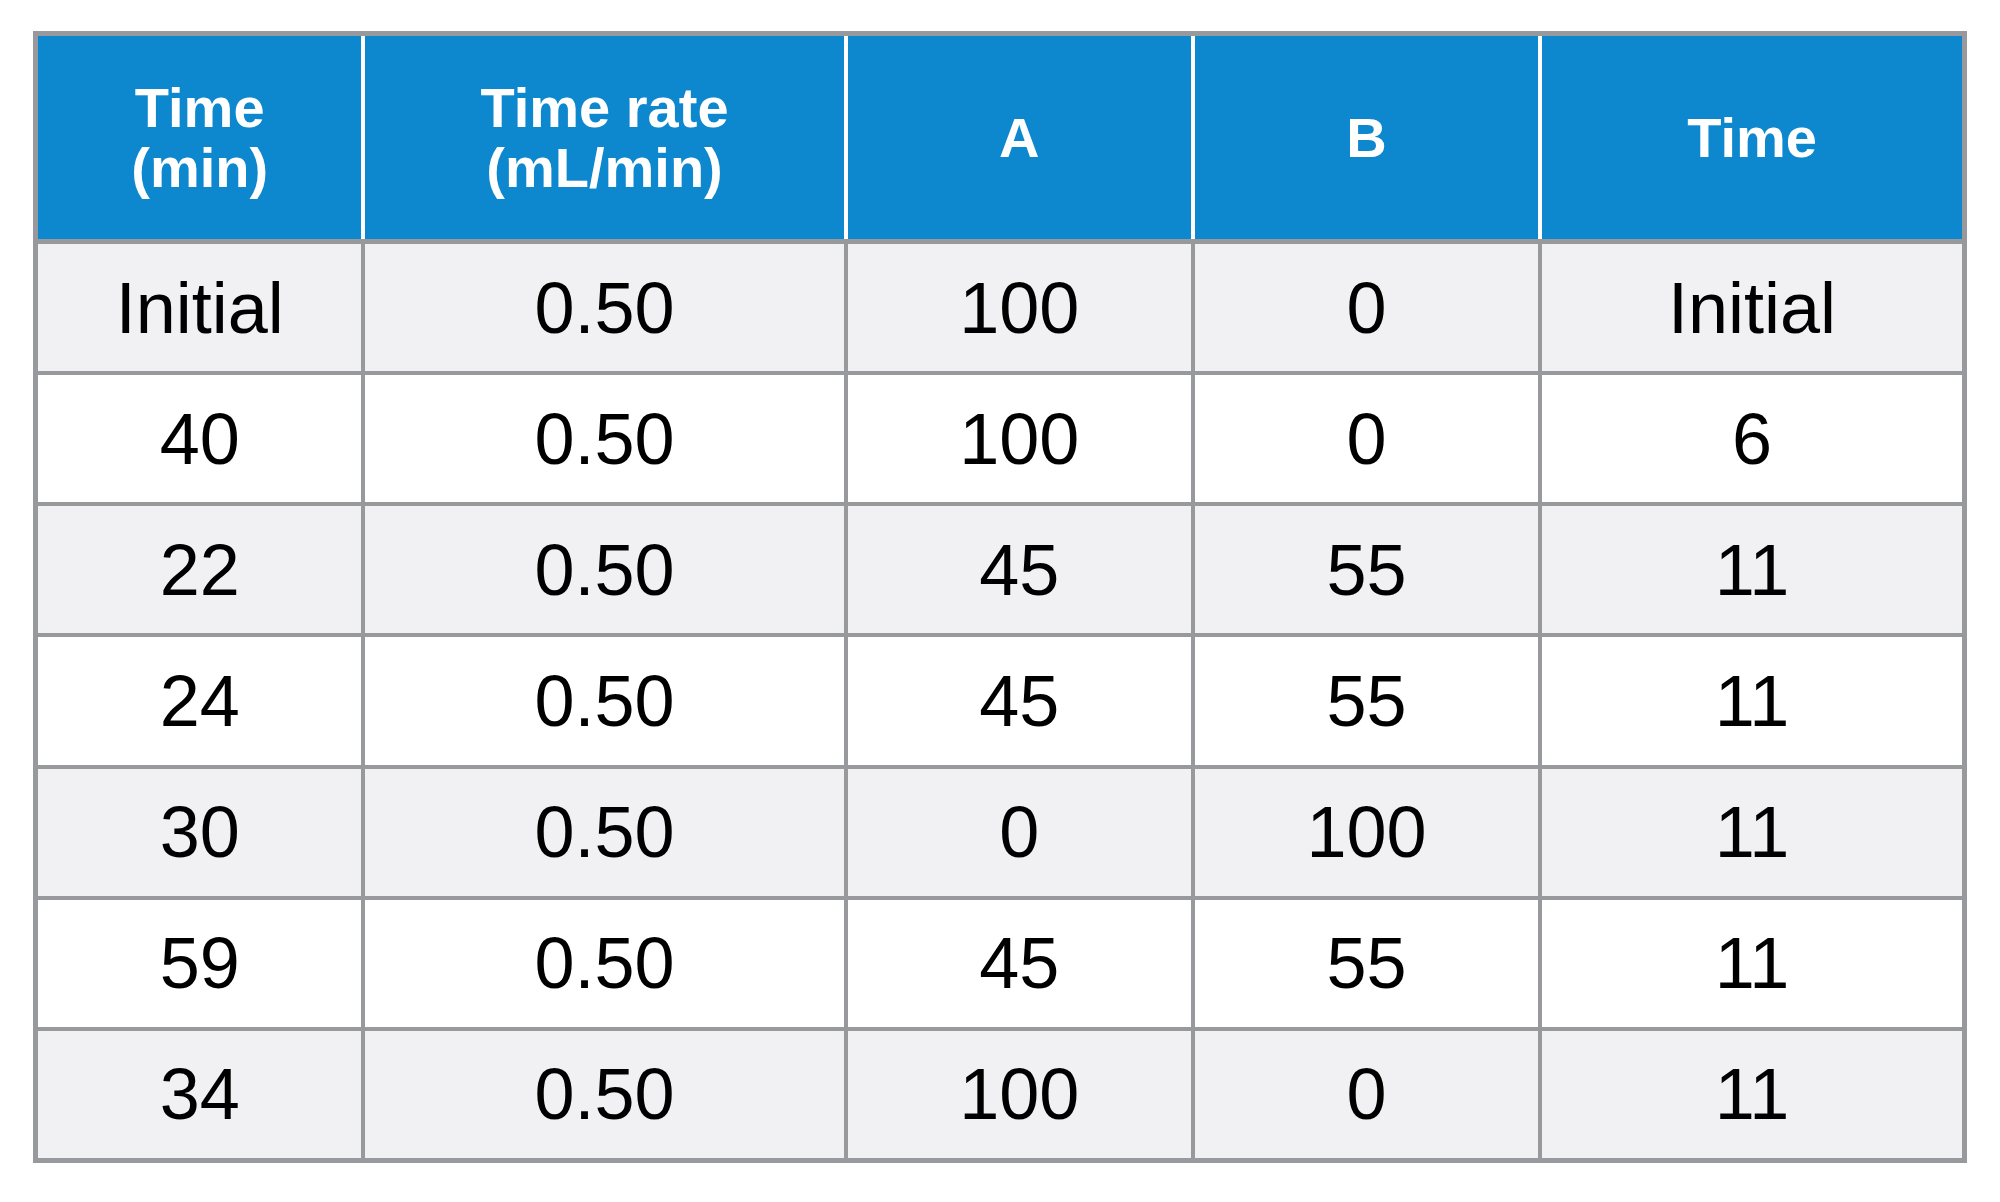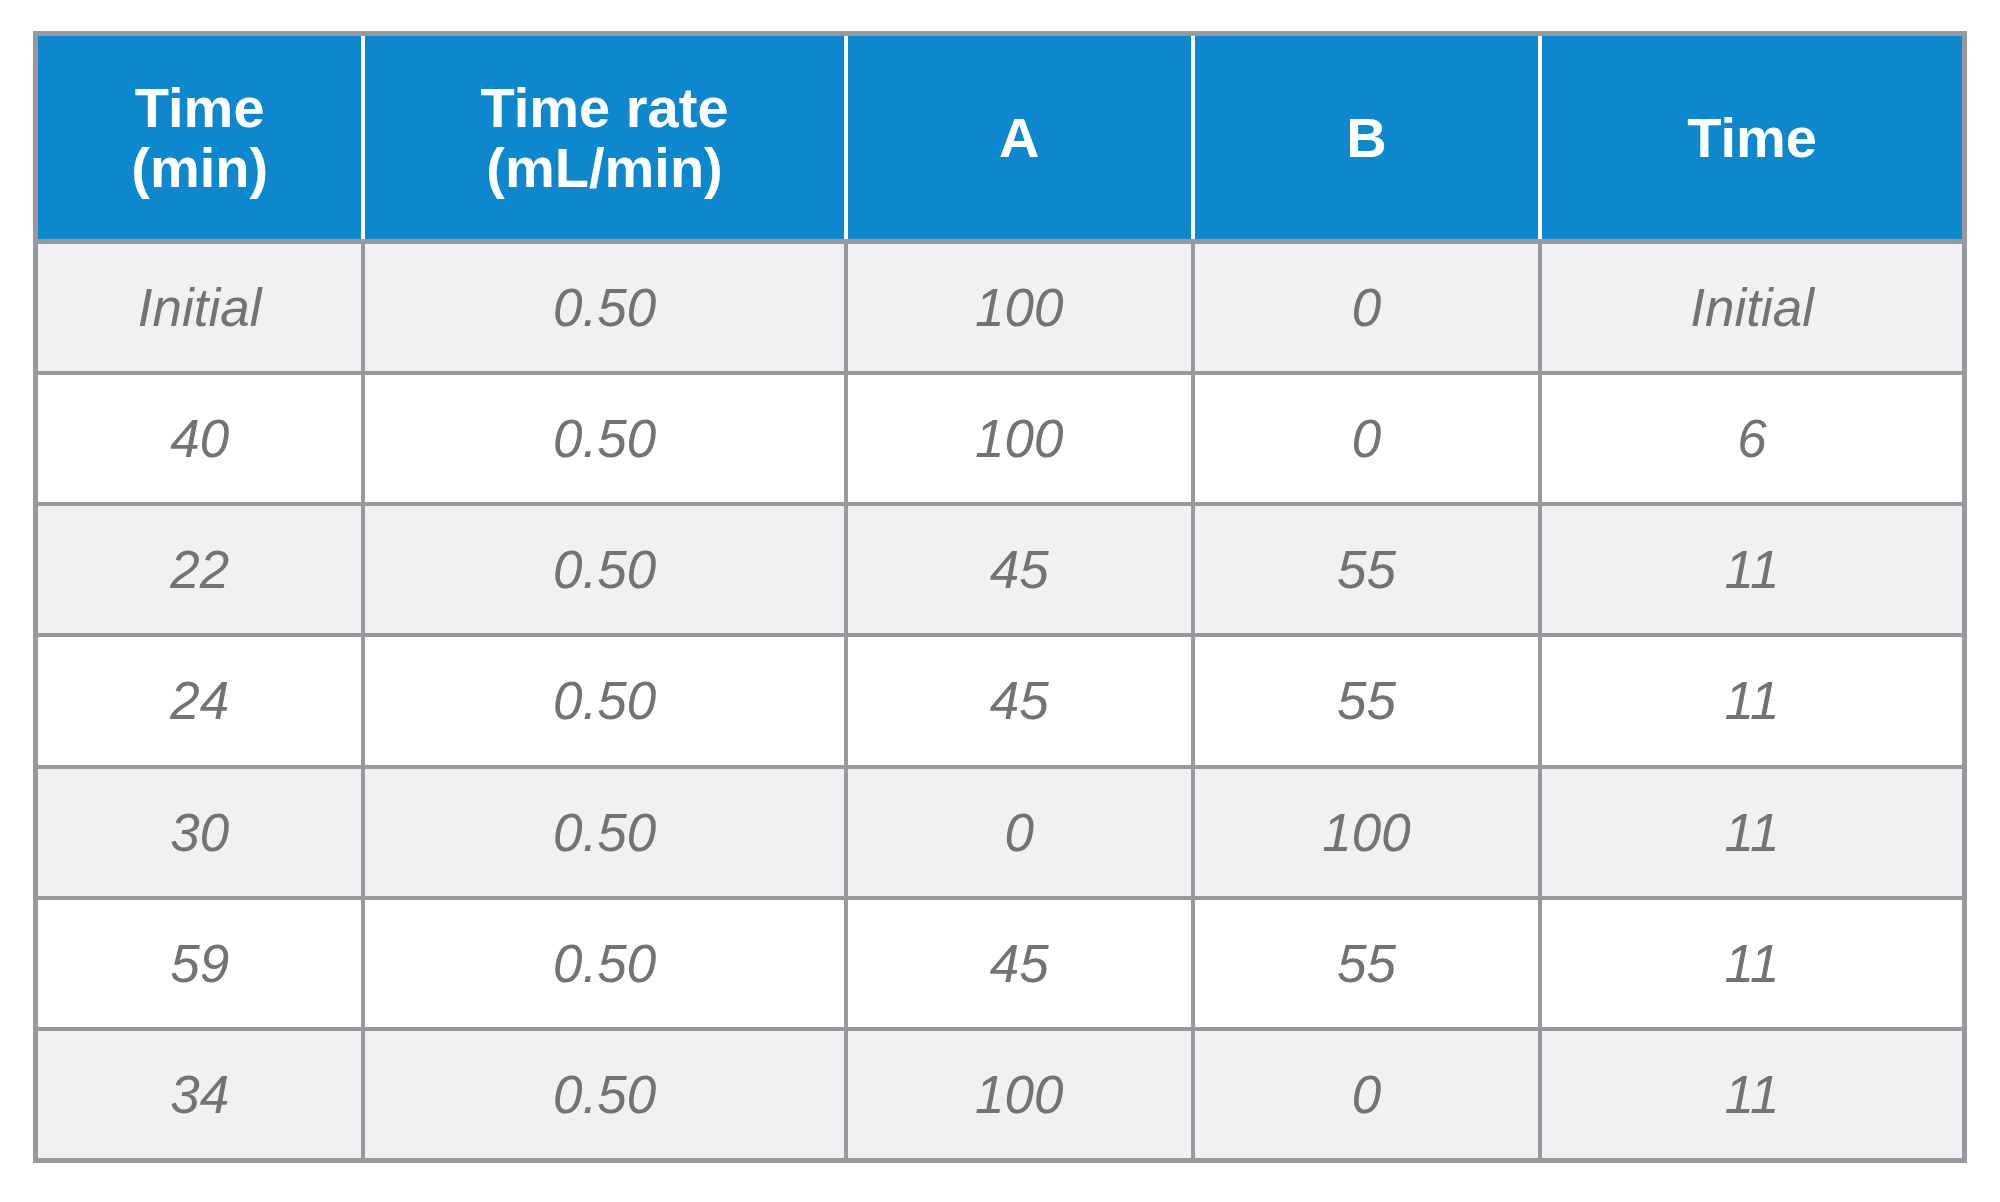--- a/index.html
+++ b/index.html
@@ -36,28 +36,27 @@
     height: 203px;
     border-top: none;
     border-bottom: 5px solid #97999d;
     border-left: 4px solid #ffffff;
     border-right: 4px solid #ffffff;
     padding: 0;
   }
   table.gradient-table thead th:first-child { border-left: 5px solid #97999d; }
   table.gradient-table thead th:last-child  { border-right: 5px solid #97999d; }
   table.gradient-table tbody td {
-    font-size: 53px;
-    color: #737373;
+    font-size: 72px;
+    color: #000000;
     text-align: center;
     vertical-align: middle;
     height: 110px;
     border: 4px solid #97999d;
     padding: 0;
-    font-style: italic;
   }
   table.gradient-table tbody tr:nth-child(odd)  { background: #f1f1f3; }
   table.gradient-table tbody tr:nth-child(even) { background: #ffffff; }
 </style>
 </head>
 <body>
 
 <table class="gradient-table">
   <colgroup>
     <col style="width:17%">

